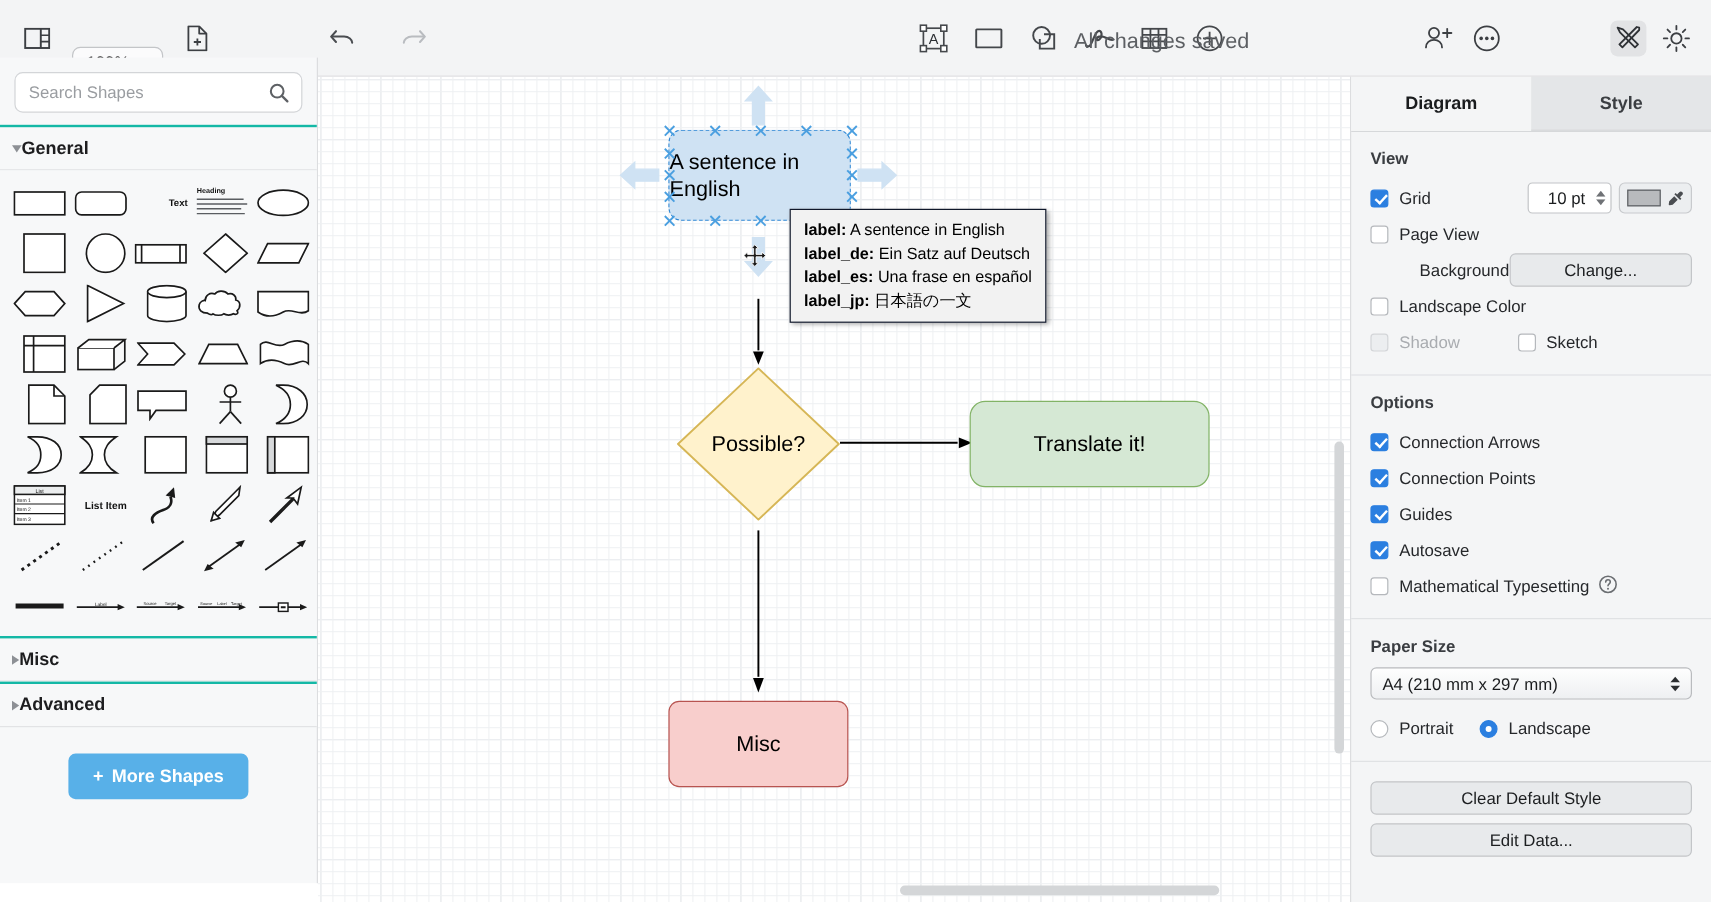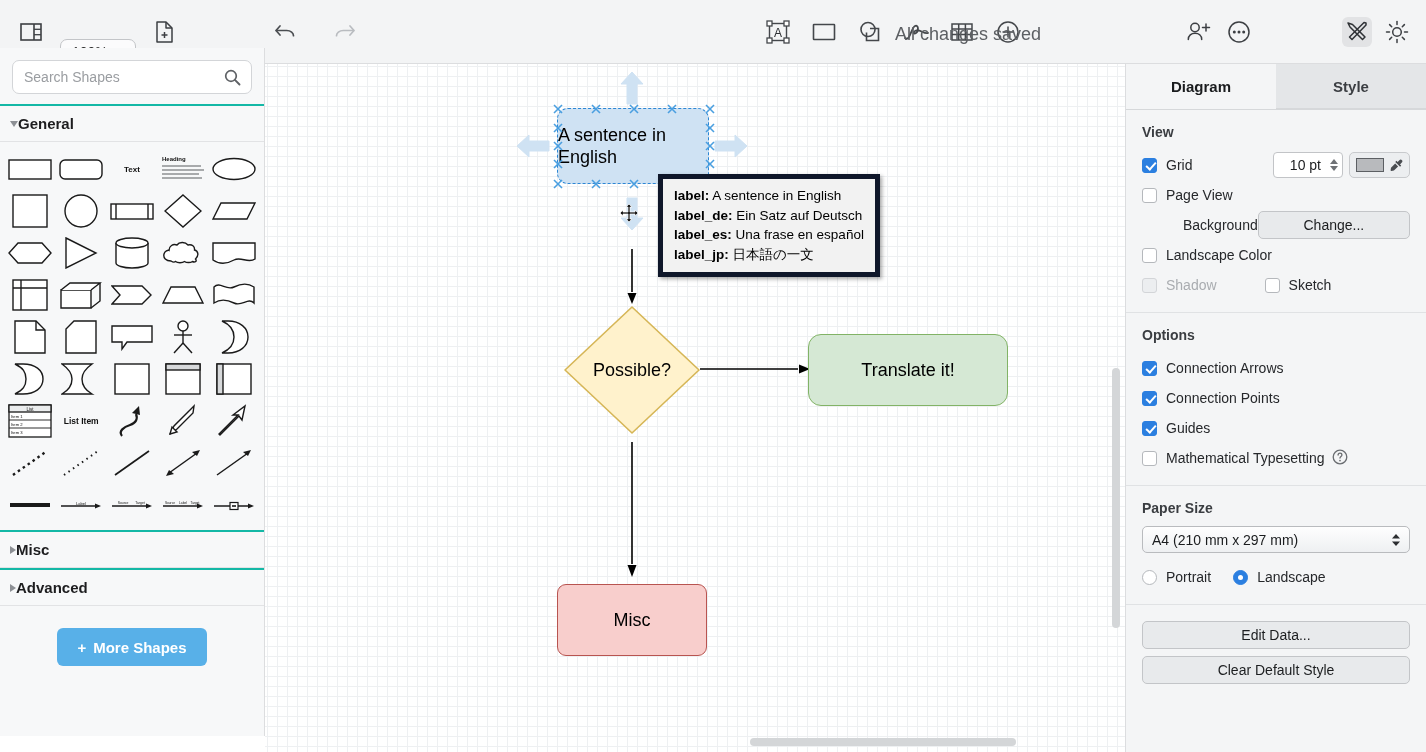--- a/index.html
+++ b/index.html
@@ -67,21 +67,21 @@
   .tri { width:0;height:0;border-left:6px solid #8d9095;border-top:4.5px solid transparent;border-bottom:4.5px solid transparent; }
   .tri.open { border-left:4.5px solid transparent; border-right:4.5px solid transparent;
               border-top:6px solid #8d9095; border-bottom:0; }
 
   .shape-grid {
     padding:8px 6px 6px 6px; display:grid;
     grid-template-columns:repeat(5, 1fr); gap:4px 2px;
     background:#f7f8f9;
   }
   .shape-cell {
-    height:38px; display:flex; align-items:center; justify-content:center;
+    height:38px; display:flex; align-items:center; justify-content:flex-end;
     cursor:pointer; border-radius:3px;
   }
   .shape-cell svg { display:block; }
   .shape-cell .txtlbl { font-size:8px; color:#111; font-weight:600; }
 
   .more-wrap { flex:1; display:flex; align-items:flex-start; justify-content:center; padding-top:22px; }
   .more-btn {
     background:#58b0e8; color:#fff; border:0; border-radius:6px;
     height:38px; padding:0 20px; font-size:15px; font-weight:bold;
     font-family:"Liberation Sans", sans-serif; cursor:pointer;
@@ -107,21 +107,21 @@
           text-align:center; cursor:move; }
   .node-label { font-size:18px; color:#000; line-height:1.25; }
 
   .sel-box {
     position:absolute; border:1px dashed #2d86d4; background:#cfe2f3;
     border-radius:11px;
   }
   .dir-arrow { position:absolute; }
 
   .tooltip {
-    position:absolute; background:#f2f2f2; border:5px solid #0f172a;
+    position:absolute; background:#f2f2f2; border:1px solid #0f172a;
     box-shadow:2px 2px 4px rgba(0,0,0,.35);
     padding:7px 11px 8px 11px; line-height:1.45;
     font-size:13.5px; color:#000; white-space:nowrap;
   }
   .tooltip b { font-weight:bold; }
 
   .vscroll {
     position:absolute; right:5px; top:304px; width:8px; height:260px;
     background:#d4d6d8; border-radius:4px;
   }
@@ -833,20 +833,24 @@
       </div>
       <div class="row">
         <span class="cb on"></span>
         <span class="lbl">Connection Points</span>
       </div>
       <div class="row">
         <span class="cb on"></span>
         <span class="lbl">Guides</span>
       </div>
       <div class="row">
+        <span class="cb on"></span>
+        <span class="lbl">Autosave</span>
+      </div>
+      <div class="row">
         <span class="cb"></span>
         <span class="lbl">Mathematical Typesetting</span>
         <span class="help-ico">
           <svg width="16" height="16" viewBox="0 0 16 16">
               <circle cx="8" cy="8" r="6.8" fill="none" stroke="#6a6d71" stroke-width="1.3"></circle>
               <path d="M6.1 6.1c0-1.1.9-1.9 1.9-1.9s1.9.8 1.9 1.8c0 1.5-1.9 1.5-1.9 3.1" fill="none" stroke="#6a6d71" stroke-width="1.3" stroke-linecap="round"></path>
               <circle cx="8" cy="11.6" r="0.85" fill="#6a6d71"></circle>
             </svg>
         </span>
       </div>
@@ -864,18 +868,18 @@
       <div class="row" style="margin-top:9px">
         <span class="radio"></span>
         <span class="lbl">Portrait</span>
         <span style="width:22px"></span>
         <span class="radio on"></span>
         <span class="lbl">Landscape</span>
       </div>
     </div>
 
     <div style="padding:16px 16px 0 16px; display:flex; flex-direction:column; gap:7px;">
+      <button class="btn-gray btn-wide">Clear Default Style</button>
       <button class="btn-gray btn-wide">Edit Data...</button>
-      <button class="btn-gray btn-wide">Clear Default Style</button>
     </div>
   </div>
 
 </div>
 
 </body></html>

